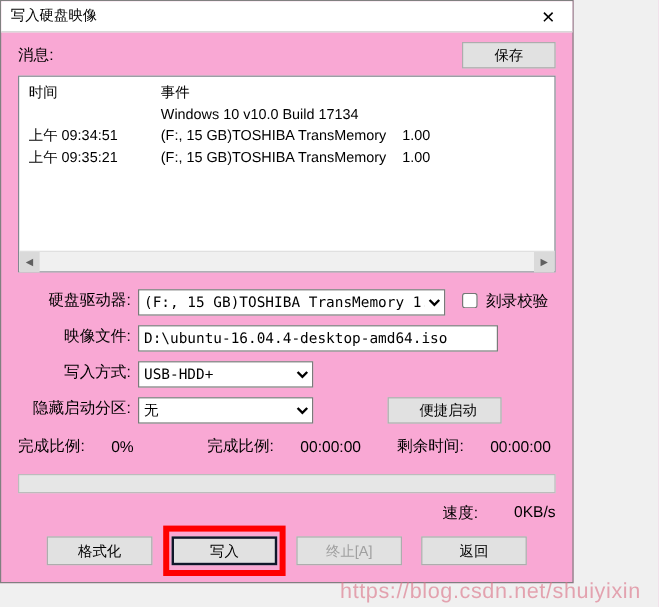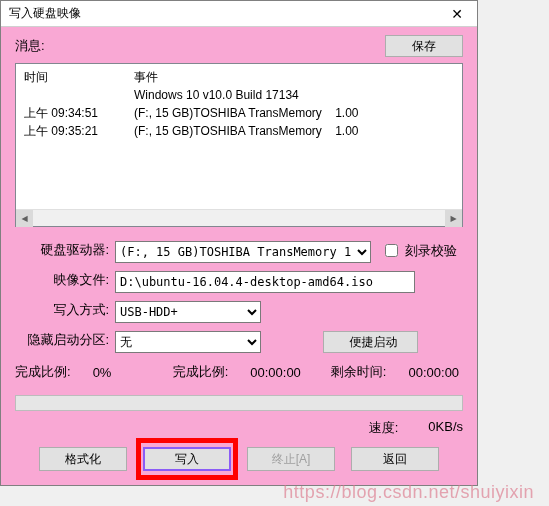--- a/index.html
+++ b/index.html
@@ -34,21 +34,21 @@
     .stat-label { }
     .stat-val { margin-left: 22px; min-width: 50px; }
     .gap { flex: 0 0 30px; }
     .progress-wrap { margin-top: 14px; }
     .progress-bar { width: 100%; height: 16px; background: #e6e6e6; border: 1px solid #bcbcbc; border-radius: 0; }
     .speed-row { display: flex; justify-content: flex-end; gap: 30px; font-size: 13px; margin-top: 8px; }
     .bottom-btns { display: flex; justify-content: center; gap: 16px; margin-top: 10px; margin-bottom: 10px; position: relative; }
     .bottom-btn { width: 88px; height: 24px; font-size: 12px; background: #e1e1e1; border: 1px solid #adadad; cursor: pointer; }
     .bottom-btn:disabled { color: #a0a0a0; cursor: default; }
     .highlight { border: 5px solid #ff0000; padding: 4px 2px; margin: -9px -7px; }
-    .highlight .bottom-btn { background: #e1e1e1; border: 2px solid #8b5cf6; }
+    .highlight .bottom-btn { background: #e1e1e1; border: 2px solid #0f172a; }
     .watermark { position: absolute; right: 15px; bottom: 3px; font-size: 18px; color: rgba(220, 120, 140, 0.65); font-family: sans-serif; pointer-events: none; letter-spacing: 0.5px; }
   </style>
 </head>
 <body>
 
 <div class="window">
   <div class="title-bar">
     <span>写入硬盘映像</span>
     <div class="close-btn">✕</div>
   </div>

